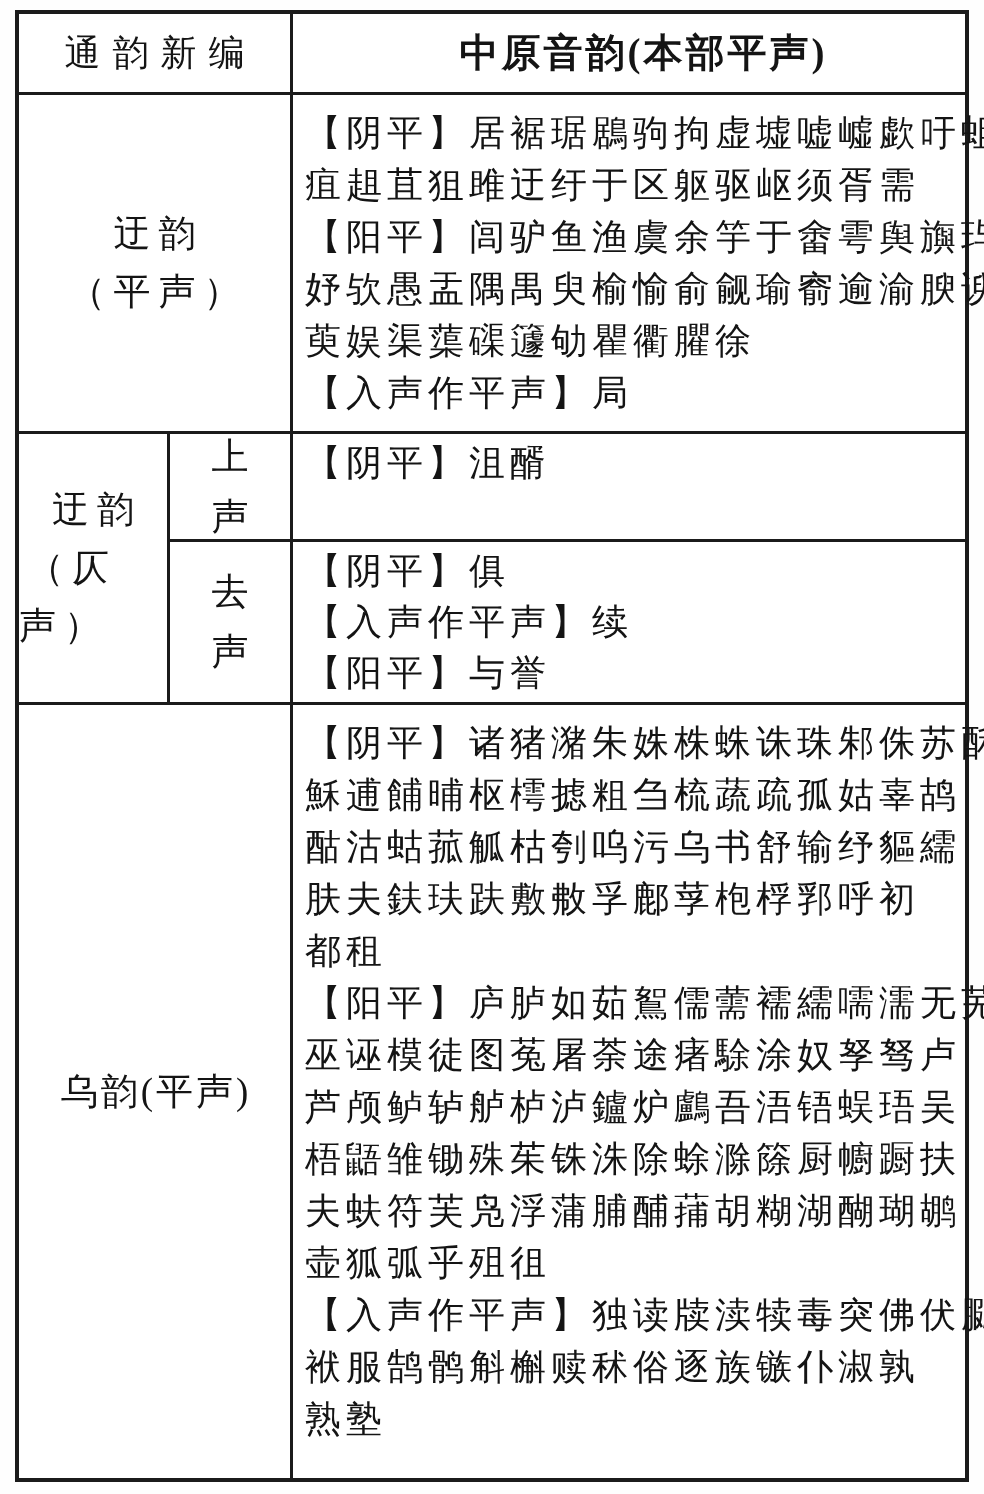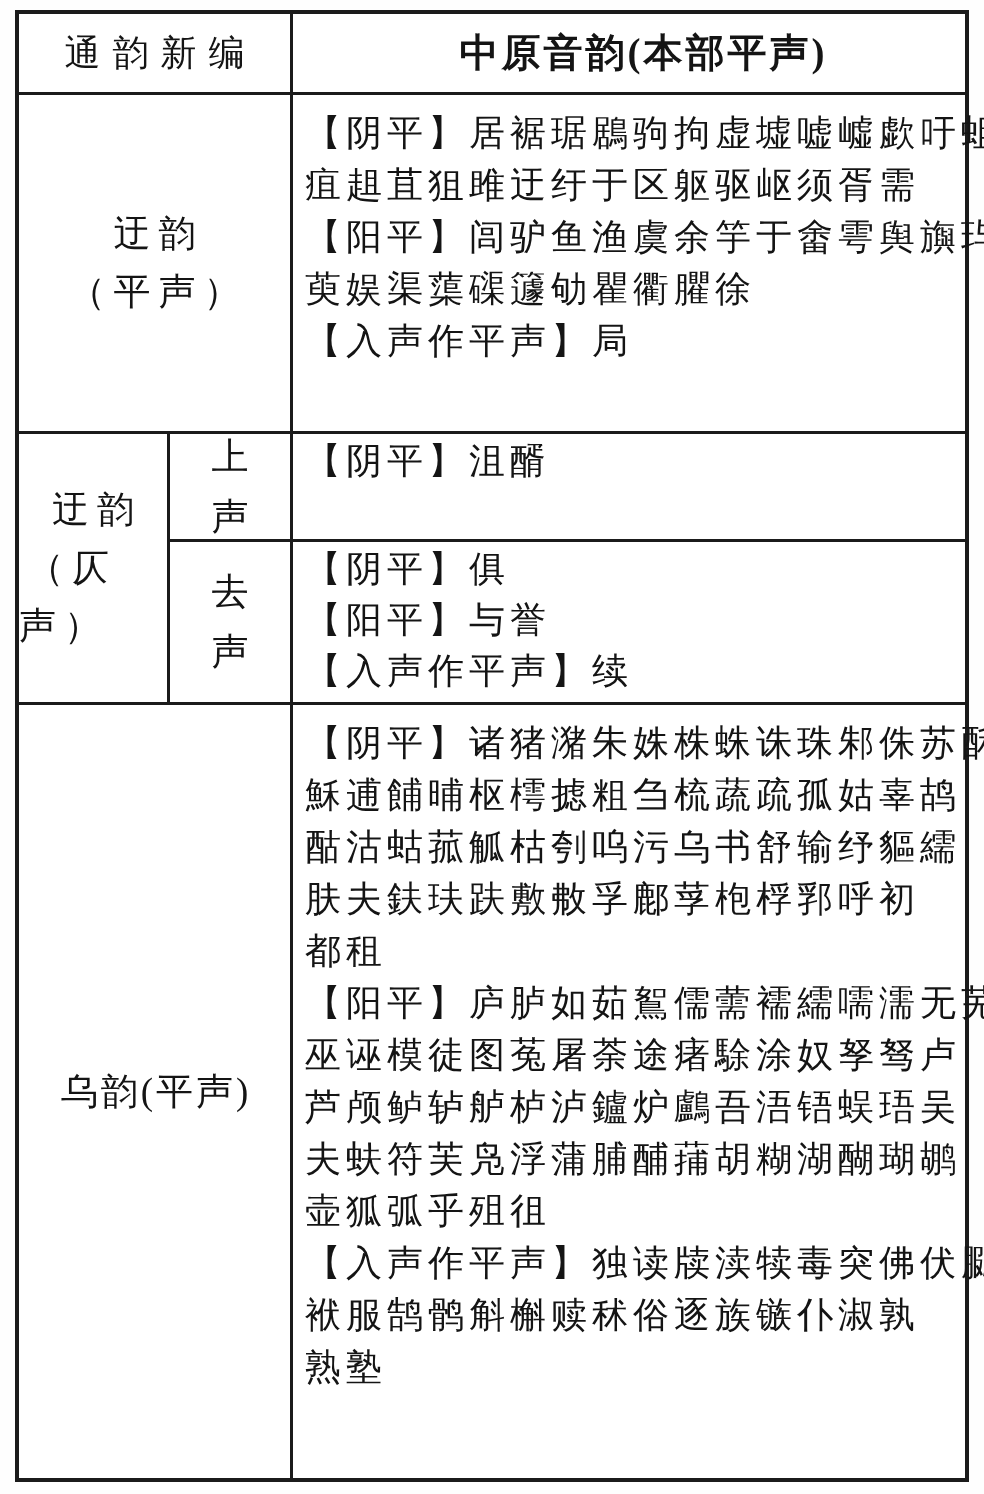--- a/index.html
+++ b/index.html
@@ -32,21 +32,21 @@
   .content { padding:12px 6px 0 12px; font-size:36px; }
   .tline { white-space:nowrap; letter-spacing:5px; line-height:52px; height:52px; }
 
   
   .label2-col { width:148px; flex:0 0 148px; border-right:3px solid #1b1b1b; }
   .subrows { flex:1; min-width:0; display:flex; flex-direction:column; }
   .subrow { display:flex; flex-direction:row; flex:1; min-height:0; }
   .subrow-qu { border-top:3px solid #1b1b1b; flex:1.52; }
   .sublabel-col { width:120px; flex:0 0 120px; border-right:3px solid #1b1b1b;
                   font-size:37px; line-height:60px; letter-spacing:0; }
-  .subcontent { padding:4px 6px 0 12px; font-size:36px; flex:1; min-width:0;font-family:Liberation Mono, monospace; }
+  .subcontent { padding:4px 6px 0 12px; font-size:36px; flex:1; min-width:0; }
   .subcontent .tline { line-height:51px; height:51px; }
 </style>
 </head>
 <body>
 
 <div class="page">
   <div class="rhyme-table">
 
     <div class="row thead">
       <div class="label-col vcenter header-left">
@@ -59,20 +59,21 @@
 
     <div class="row row-r1">
       <div class="label-col vcenter rowlabel">
         <div>迂韵</div>
         <div>（平声）</div>
       </div>
       <div class="content-col content">
         <div class="tline">【阴平】居裾琚鶋驹拘虚墟嘘㠊歔吁蛆趍</div>
         <div class="tline">疽趄苴狙雎迂纡于区躯驱岖须胥需</div>
         <div class="tline">【阳平】闾驴鱼渔虞余竽于畬雩舆旟玙舁</div>
+        <div class="tline">妤欤愚盂隅禺臾榆愉俞觎瑜窬逾渝腴谀</div>
         <div class="tline">萸娱渠蕖磲籧劬瞿衢臞徐</div>
         <div class="tline">【入声作平声】局</div>
       </div>
     </div>
 
     <div class="row row-r2">
       <div class="label2-col vcenter rowlabel">
         <div>迂韵</div>
         <div>（仄声）</div>
       </div>
@@ -88,41 +89,42 @@
           </div>
         </div>
 
         <div class="subrow subrow-qu">
           <div class="sublabel-col vcenter">
             <div>去</div>
             <div>声</div>
           </div>
           <div class="subcontent">
             <div class="tline">【阴平】俱</div>
+            <div class="tline">【入声作平声】续</div>
             <div class="tline">【阳平】与誉</div>
-            <div class="tline">【入声作平声】续</div>
           </div>
         </div>
 
       </div>
     </div>
 
     <div class="row row-r3">
       <div class="label-col vcenter rowlabel">
         <div style="letter-spacing:3px; text-indent:3px;">乌韵(平声)</div>
       </div>
       <div class="content-col content">
         <div class="tline">【阴平】诸猪潴朱姝株蛛诛珠邾侏苏酥</div>
         <div class="tline">穌逋餔晡枢樗摅粗刍梳蔬疏孤姑辜鸪</div>
         <div class="tline">酤沽蛄菰觚枯刳呜污乌书舒输纾貙繻</div>
         <div class="tline">肤夫鈇玞趺敷㪄孚鄜莩枹桴郛呼初</div>
         <div class="tline">都租</div>
         <div class="tline">【阳平】庐胪如茹鴽儒薷襦繻嚅濡无芜</div>
         <div class="tline">巫诬模徒图菟屠荼途瘏駼涂奴孥驽卢</div>
         <div class="tline">芦颅鲈轳舻栌泸鑪炉鸕吾浯铻蜈珸吴</div>
+        <div class="tline">梧鼯雏锄殊茱铢洙除蜍滁篨厨幮蹰扶</div>
         <div class="tline">夫蚨符芙凫浮蒲脯酺蒱胡糊湖醐瑚鹕</div>
         <div class="tline">壶狐弧乎殂徂</div>
         <div class="tline">【入声作平声】独读牍渎犊毒突佛伏鵩</div>
         <div class="tline">袱服鹄鹘斛槲赎秫俗逐族镞仆淑孰</div>
         <div class="tline">熟塾</div>
       </div>
     </div>
 
   </div>
 </div>

